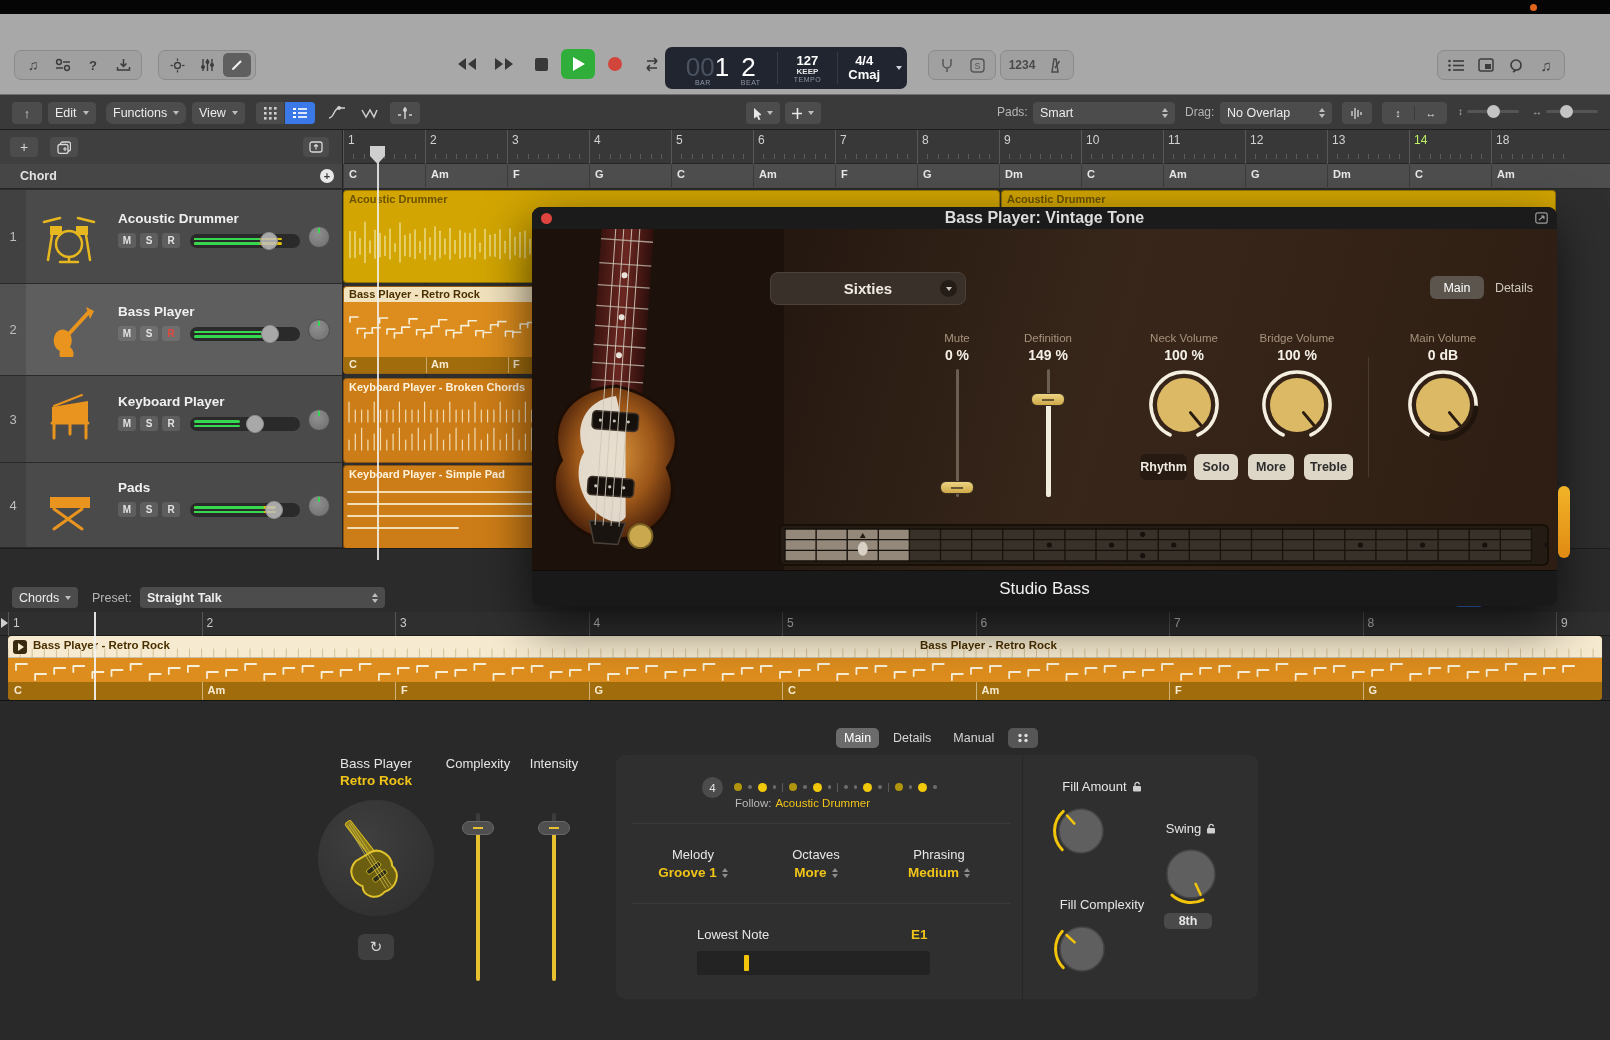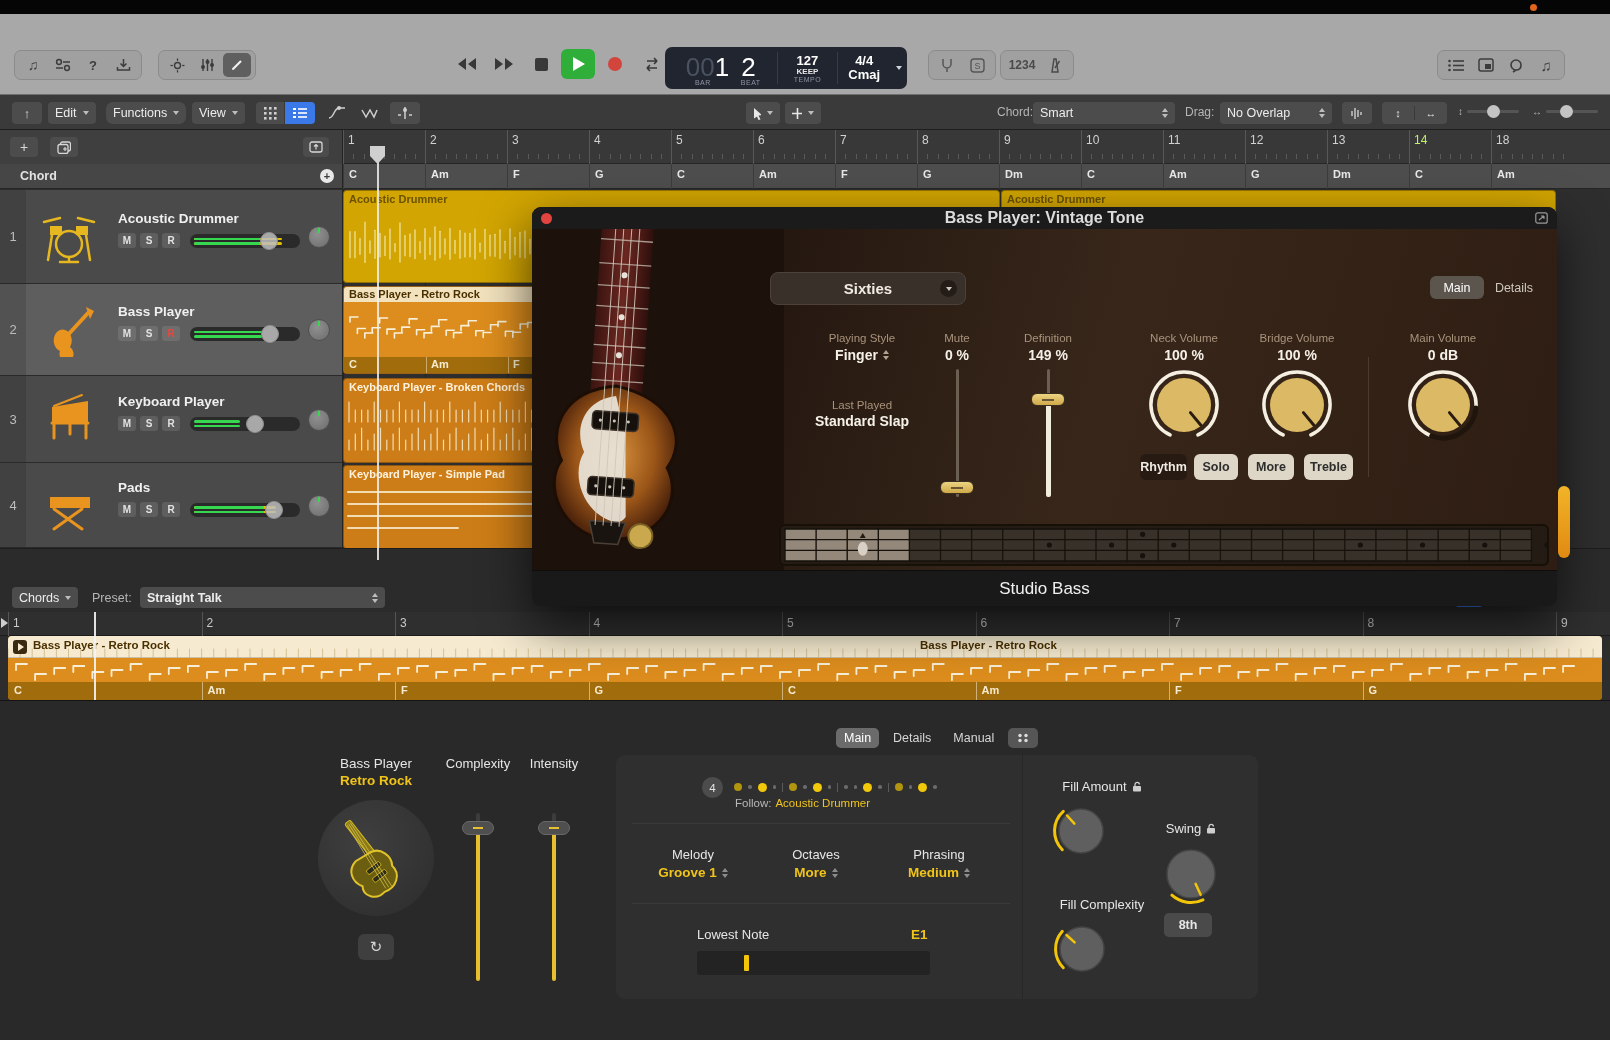--- a/index.html
+++ b/index.html
@@ -267,21 +267,21 @@
           <path d="M1 1 L9 8 L5.5 8.5 L7.5 12.5 L5.5 13 L4 9.5 L1 11.5 z" fill="#e8e8e8"></path>
         </svg>
         <div class="tri-dn"></div>
     </div>
     <div class="abs dd" style="left:785px;top:7px;width:36px;">
       <svg width="11" height="11">
           <path d="M5.5 0 v11 M0 5.5 h11" stroke="#e8e8e8" stroke-width="1.6"></path>
         </svg>
         <div class="tri-dn"></div>
     </div>
-    <span class="abs tbar2-lbl" style="left:997px;top:10px;">Chord:</span>
+    <span class="abs tbar2-lbl" style="left:997px;top:10px;">Pads:</span>
     <div class="abs dd" style="left:1033px;top:7px;width:142px;">
       <span>Smart</span>
       <span class="updown">
           <span class="tri-up"></span>
           <span class="tri-dn"></span>
         </span>
     </div>
     <span class="abs tbar2-lbl" style="left:1185px;top:10px;">Drag:</span>
     <div class="abs dd" style="left:1220px;top:7px;width:112px;">
       <span>No Overlap</span>
@@ -1312,21 +1312,21 @@
           </svg>
         </div>
       <div class="abs sp-lbl" style="left:416px;top:142px;width:140px;text-align:center;">Fill Complexity</div>
       <div id="knobFillC" class="abs" style="left:436px;top:164px;width:60px;height:60px;">
           <svg width="60" height="60" style="position: absolute; left: 0px; top: 0px;">
             <circle cx="30" cy="30" r="22" fill="#5f5f5f" stroke="#454545" stroke-width="1.5"></circle>
             <path d="M11.3 48.7 A26.5 26.5 0 0 1 10.3 12.3" stroke="#f2c50a" stroke-width="3" fill="none" stroke-linecap="round"></path>
             <path d="M22.642866227773798 23.375606997047303 L14.468273147522462 16.015170327099863" stroke="#f2c50a" stroke-width="2.5" fill="none" stroke-linecap="round"></path>
           </svg>
         </div>
-      <div class="abs fc" style="left:548px;top:158px;width:48px;height:24px;background:#4a4a4a;border-radius:5px;font-size:12.5px;font-weight:bold;color:#e6e6e6;">8th</div>
+      <div class="abs fc" style="left:548px;top:158px;width:48px;height:16px;background:#4a4a4a;border-radius:5px;font-size:12.5px;font-weight:bold;color:#e6e6e6;">8th</div>
     </div>
   </div>
 
   <div class="abs" style="left:532px;top:207px;width:1025px;height:399px;border-radius:9px;background:#2a1e15;box-shadow:0 18px 50px rgba(0,0,0,.65);z-index:50;overflow:hidden;">
     <div class="f" style="height:22px;background:#1b1b1b;position:relative;">
       <div style="position:absolute;left:9px;top:6px;width:11px;height:11px;border-radius:50%;background:#e0443e;"></div>
       <div style="width:100%;text-align:center;font-size:16px;font-weight:bold;color:#dcdcdc;">Bass Player: Vintage Tone</div>
       <svg style="position:absolute;right:9px;top:5px;" width="13" height="12">
           <rect x="0.8" y="0.8" width="11.4" height="10.4" rx="2" fill="none" stroke="#9a9a9a" stroke-width="1.2"></rect>
           <path d="M4 8 L9 4 M9 4 h-3 M9 4 v3" stroke="#9a9a9a" stroke-width="1.1" fill="none"></path>
@@ -1394,32 +1394,20 @@
         <div class="fc" style="position:absolute;right:8px;width:17px;height:17px;border-radius:50%;background:#241d17;">
             <div class="tri-dn" style="border-top-color:#cfc8bd;"></div>
           </div>
       </div>
 
       <div class="abs f" style="left:898px;top:47px;gap:2px;">
         <div class="fc" style="width:54px;height:23px;background:#5c554d;border-radius:6px;font-size:12.5px;color:#fff;">Main</div>
         <div class="fc" style="width:56px;height:23px;font-size:12.5px;color:#cfc8bd;">Details</div>
       </div>
 
-      <div class="abs" style="left:270px;top:103px;width:120px;">
-        <div class="pl-lbl">Playing Style</div>
-        <div class="f" style="justify-content:center;gap:5px;margin-top:3px;">
-          <span class="pl-val">Finger</span>
-          <span class="updown" style="margin:0;">
-              <span class="tri-up" style="border-bottom-color:#b0a490;"></span>
-              <span class="tri-dn" style="border-top-color:#b0a490;"></span>
-            </span>
-        </div>
-        <div class="pl-lbl" style="margin-top:36px;">Last Played</div>
-        <div class="pl-val" style="margin-top:2px;">Standard Slap</div>
-      </div>
 
       <div class="abs" style="left:395px;top:103px;width:60px;">
         <div class="pl-lbl">Mute</div>
         <div class="pl-val" style="margin-top:3px;">0 %</div>
       </div>
       <div id="muteSlider" class="abs" style="left:405px;top:140px;width:40px;height:128px;">
           <div class="abs" style="left: 18.5px; top: 0px; width: 3px; height: 128px; background: rgb(107, 95, 82); border-radius: 2px;"></div>
           <div class="abs" style="left: 3px; top: 112px; width: 34px; height: 13px; border-radius: 6px; background: linear-gradient(rgb(236, 211, 130), rgb(207, 169, 72)); border: 1px solid rgb(58, 47, 34); box-sizing: border-box;">
             <div style="margin: 4.5px auto 0px; width: 12px; height: 2px; background: rgb(107, 86, 54);"></div>
           </div>

